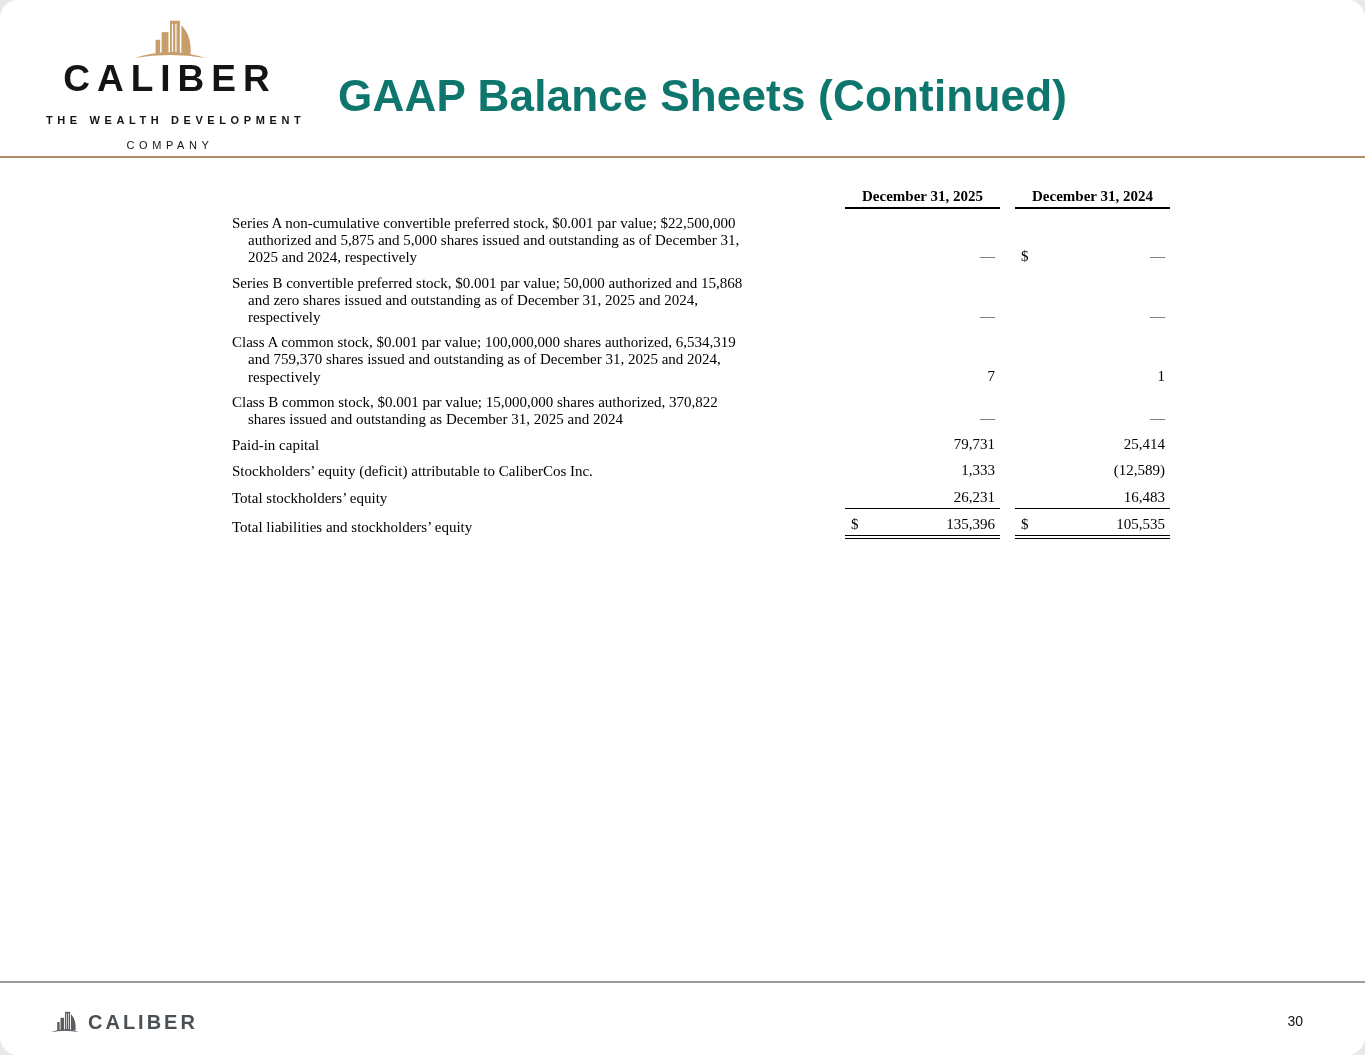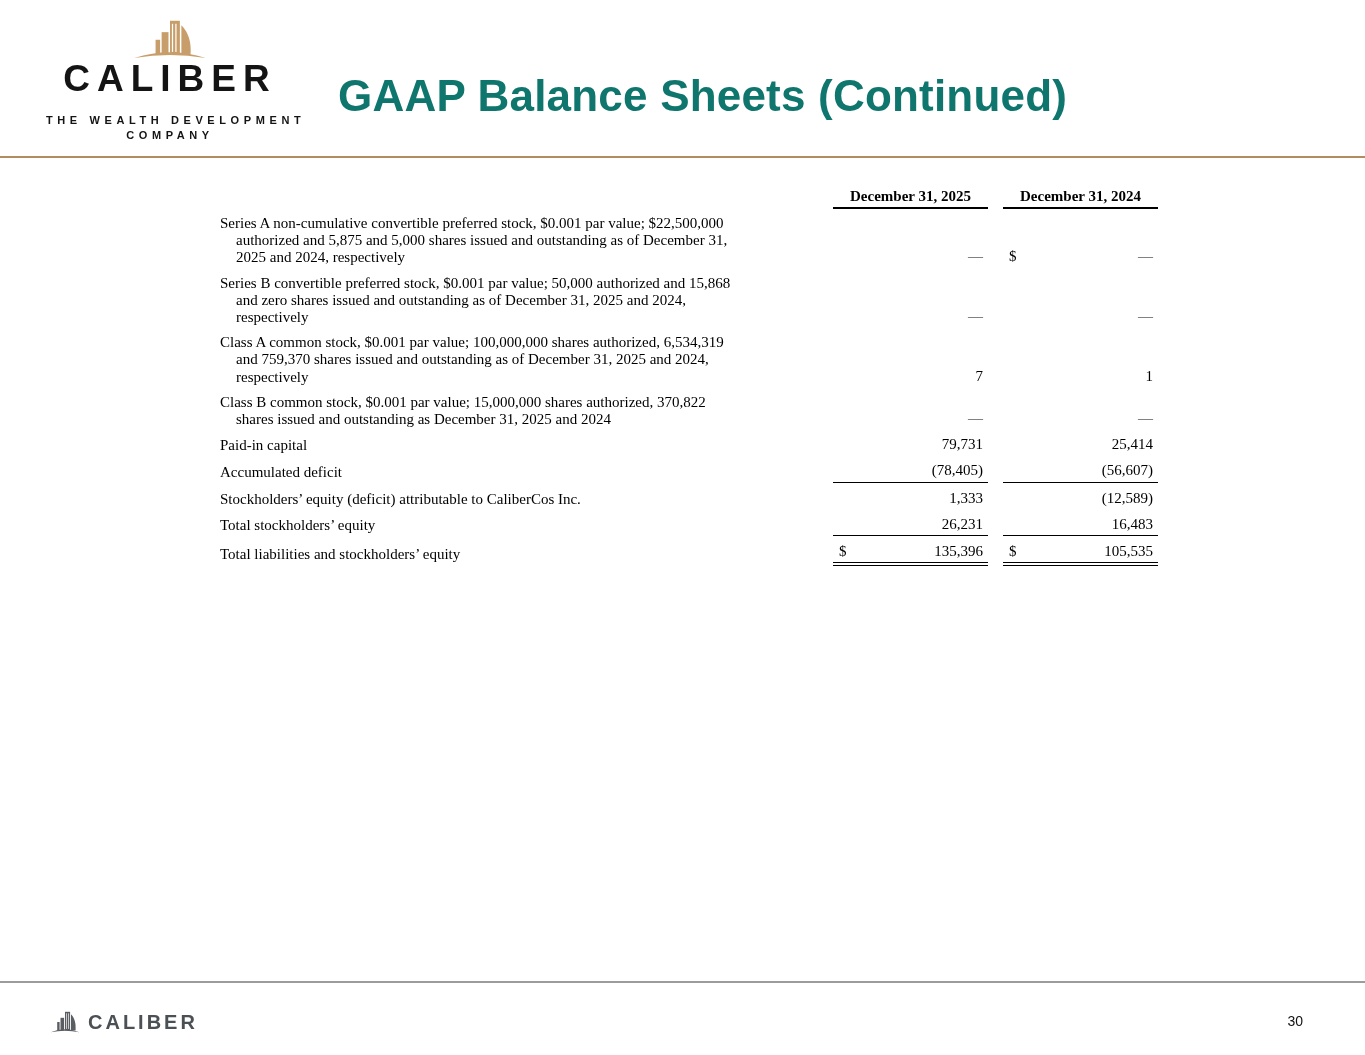--- a/index.html
+++ b/index.html
@@ -1,36 +1,36 @@
 <!DOCTYPE html>
 <html><head>
 <meta charset="utf-8">
 <style>
   html,body { margin:0; padding:0; background:#e8e8e8; }
   .slide {
     position:relative; width:1365px; height:1055px; background:#ffffff;
-    font-family:"Liberation Serif", serif; overflow:hidden; margin:0 auto;
+    font-family:"Liberation Serif", serif; overflow:hidden; margin:0 auto;border-radius:18px;
   }
 
   
   .brand { position:absolute; left:46px; top:16px; width:248px; text-align:center;
            font-family:"Liberation Sans", sans-serif; color:#141414; }
   .brand-icon { display:block; margin:0 auto -2px; }
   .brand-name { font-size:37px; font-weight:800; letter-spacing:7px; line-height:1.05; white-space:nowrap; }
   .brand-tag1 { font-size:11px; font-weight:700; letter-spacing:4.6px; margin-top:15px; white-space:nowrap; }
-  .brand-tag2 { font-size:11px; font-weight:700; letter-spacing:4.6px; margin-top:3px; white-space:nowrap; }
+  .brand-tag2 { font-size:11px; font-weight:400; letter-spacing:4.6px; margin-top:13px; white-space:nowrap; }
 
   .title { position:absolute; left:338px; top:71px;
            font-family:"Liberation Sans", sans-serif; font-size:44px; font-weight:700;
            letter-spacing:0.2px; color:#0f766e; white-space:nowrap; }
 
   .gold-rule { position:absolute; left:0; top:156px; width:1365px; height:2px; }
 
   
-  .sheet { position:absolute; left:220px; top:183px; }
+  .sheet { position:absolute; left:232px; top:183px; }
   table.bs { border-collapse:collapse; table-layout:fixed; width:938px;
              font-size:15px; color:#000; }
   .bs col.c-label  { width:613px; }
   .bs col.c-val    { width:155px; }
   .bs col.c-gap    { width:15px;  }
   .bs th, .bs td { padding:0; vertical-align:bottom; }
   .bs th.colhead { font-family:"Liberation Serif", serif; font-size:15px; font-weight:bold;
                    text-align:center; border-bottom:2px solid #000;
                    padding-bottom:2px; height:22px; white-space:nowrap; }
   .bs td.label { padding:7px 6px 1px 16px; text-indent:-16px; line-height:17.2px;
@@ -182,36 +182,20 @@
     </td>
     <td></td>
     <td class="val">
       <div class="valwrap">
                 <span class="cur"></span>
                 <span class="amt">25,414</span>
               </div>
     </td>
   </tr>
 
-  <tr class="rule">
-    <td class="label">Accumulated deficit</td>
-    <td class="val">
-      <div class="valwrap">
-                <span class="cur"></span>
-                <span class="amt">(78,405)</span>
-              </div>
-    </td>
-    <td></td>
-    <td class="val">
-      <div class="valwrap">
-                <span class="cur"></span>
-                <span class="amt">(56,607)</span>
-              </div>
-    </td>
-  </tr>
 
   <tr>
     <td class="label">Stockholders’ equity (deficit) attributable to CaliberCos Inc.</td>
     <td class="val">
       <div class="valwrap">
                 <span class="cur"></span>
                 <span class="amt">1,333</span>
               </div>
     </td>
     <td></td>

